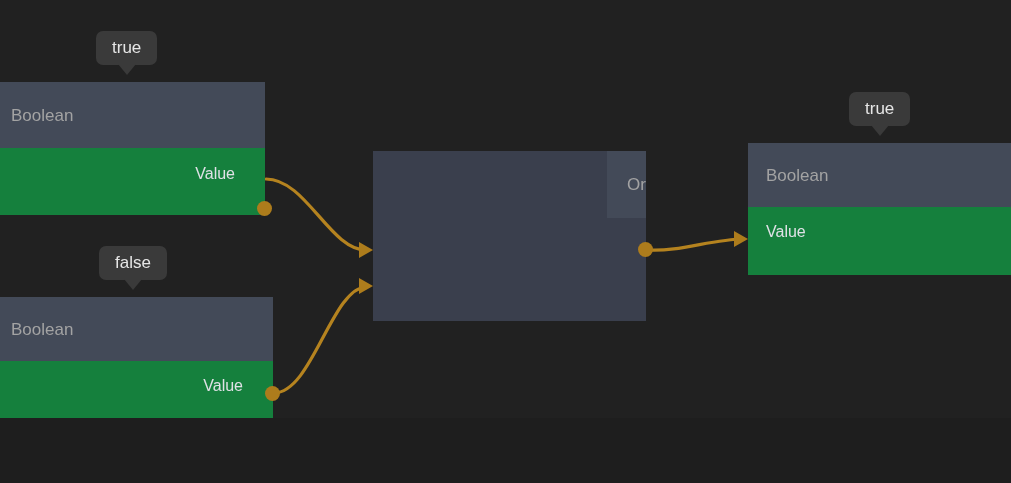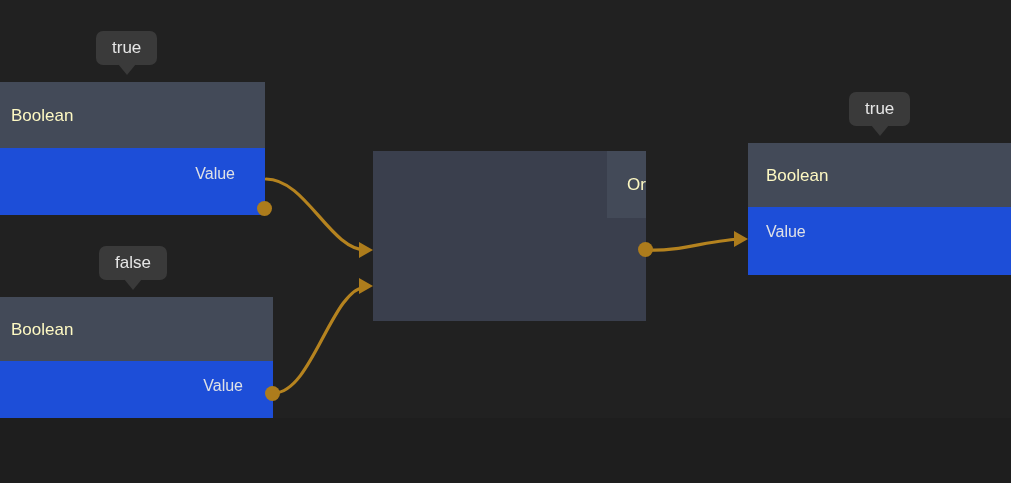--- a/index.html
+++ b/index.html
@@ -37,29 +37,29 @@
     display: flex;
     flex-direction: column;
   }
   .node-header {
     background: #434a58;
     display: flex;
     align-items: center;
     box-sizing: border-box;
   }
   .node-title {
-    color: #fef9c3;
+    color: #a3a3a3;
     font-size: 17px;
     line-height: 1;
     white-space: nowrap;
   }
   .node-body {
     position: relative;
     flex: 1 1 auto;
-    background: #1d4ed8;
+    background: #15803d;
     box-sizing: border-box;
   }
 
   
   .port-row {
     position: absolute;
     display: flex;
     align-items: center;
     height: 22px;
     white-space: nowrap;

